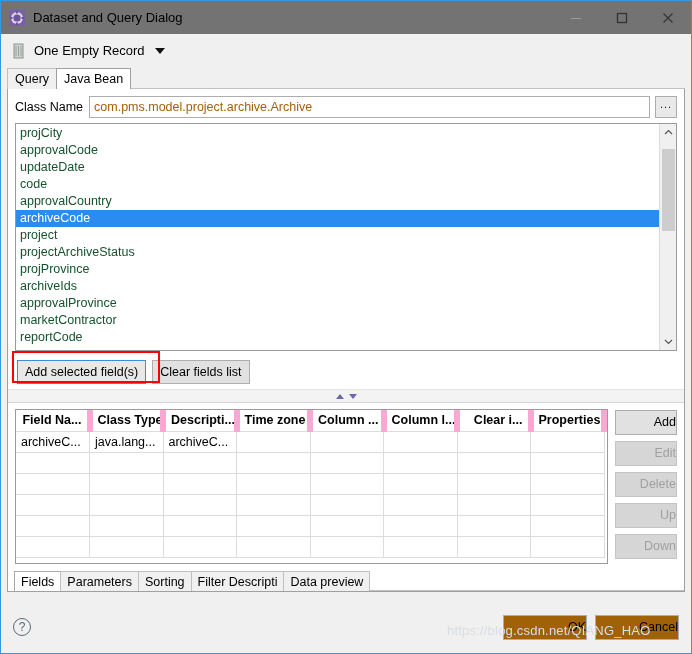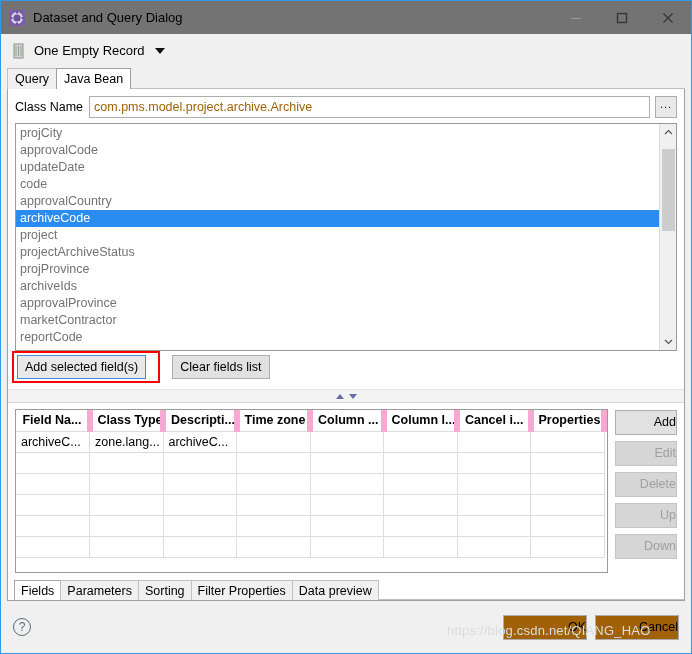--- a/index.html
+++ b/index.html
@@ -117,21 +117,21 @@
   #tab-filler {
     flex: 1 1 auto;
     height: 21px;
     border-bottom: 1px solid #c0c0c0;
     box-sizing: border-box;
   }
 
   
   #tabbody {
     flex: 1 1 auto;
-    margin: 0 6px 0 6px;
+    margin: 0 6px 9px 6px;
     background: #ffffff;
     border: 1px solid #a0a0a0;
     border-top: none;
     box-sizing: border-box;
     display: flex;
     flex-direction: column;
     padding: 6px 7px 0 7px;
     position: relative;
   }
 
@@ -193,21 +193,21 @@
     flex: 1 1 auto;
     overflow: hidden;
     padding-top: 1px;
   }
   .field-item {
     height: 17px;
     line-height: 17px;
     font-size: 12.5px;
     padding-left: 4px;
     white-space: nowrap;
-    color: #737373;
+    color: #14532d;
   }
   .field-item.selected {
     background: #2a8cf0;
     color: #ffffff;
   }
   
   #list-scrollbar {
     width: 17px;
     background: #f0f0f0;
     border-left: 1px solid #dcdcdc;
@@ -235,25 +235,24 @@
     left: 2px;
     right: 1px;
     height: 82px;
     background: #cdcdcd;
   }
 
   
   #fieldbtn-row {
     height: 34px;
     display: flex;
-    align-items: flex-start;
+    align-items: center;
     flex: 0 0 auto;
     position: relative;
     padding-top: 4px;
-    gap: 20px;
   }
   .gray-button {
     box-sizing: border-box;
     height: 24px;
     line-height: 22px;
     padding: 0 7px;
     font-size: 12.5px;
     background: #e1e1e1;
     border: 1px solid #adadad;
     color: #000;
@@ -553,28 +552,28 @@
       <div id="table-wrap">
         <table class="grid">
           <thead>
             <tr>
               <th>Field Na...</th>
               <th>Class Type</th>
               <th>Descripti...</th>
               <th>Time zone</th>
               <th>Column ...</th>
               <th>Column l...</th>
-              <th>Cancel i...</th>
+              <th>Clear i...</th>
               <th>Properties</th>
             </tr>
           </thead>
           <tbody>
               <tr>
                 <td>archiveC...</td>
-                <td>zone.lang...</td>
+                <td>java.lang...</td>
                 <td>archiveC...</td>
                 <td></td>
                 <td></td>
                 <td></td>
                 <td></td>
                 <td></td>
               </tr>
               <tr>
                 <td></td>
                 <td></td>
@@ -634,21 +633,21 @@
         <div class="side-button disabled">Delete</div>
         <div class="side-button disabled">Up</div>
         <div class="side-button disabled">Down</div>
       </div>
     </div>
 
     <div id="bottom-tabs">
       <div class="btab active">Fields</div>
       <div class="btab">Parameters</div>
       <div class="btab">Sorting</div>
-      <div class="btab">Filter Properties</div>
+      <div class="btab">Filter Descripti</div>
       <div class="btab">Data preview</div>
       <div id="btab-filler"></div>
     </div>
   </div>
 
   <div id="footer">
     <div id="help-icon">?</div>
     <div id="footer-spacer"></div>
     <div class="dialog-button" id="ok-button">OK</div>
     <div class="dialog-button" id="cancel-button">Cancel</div>

